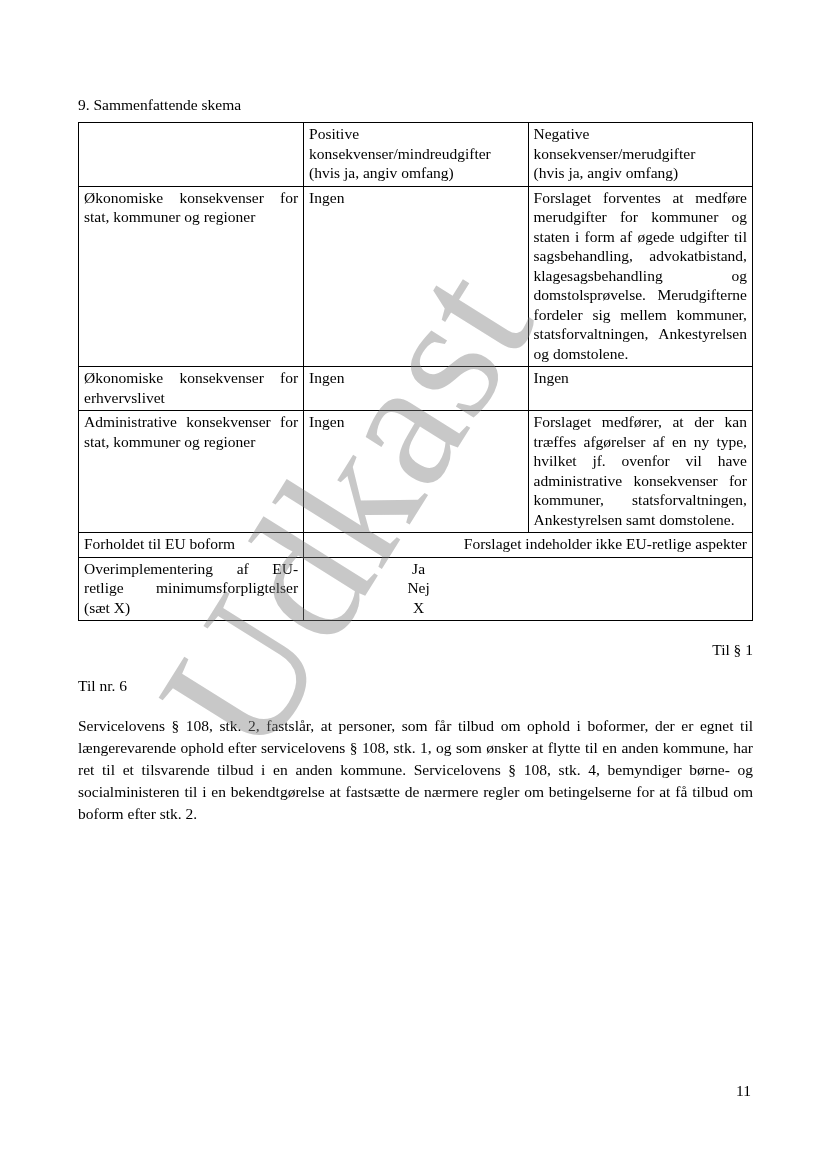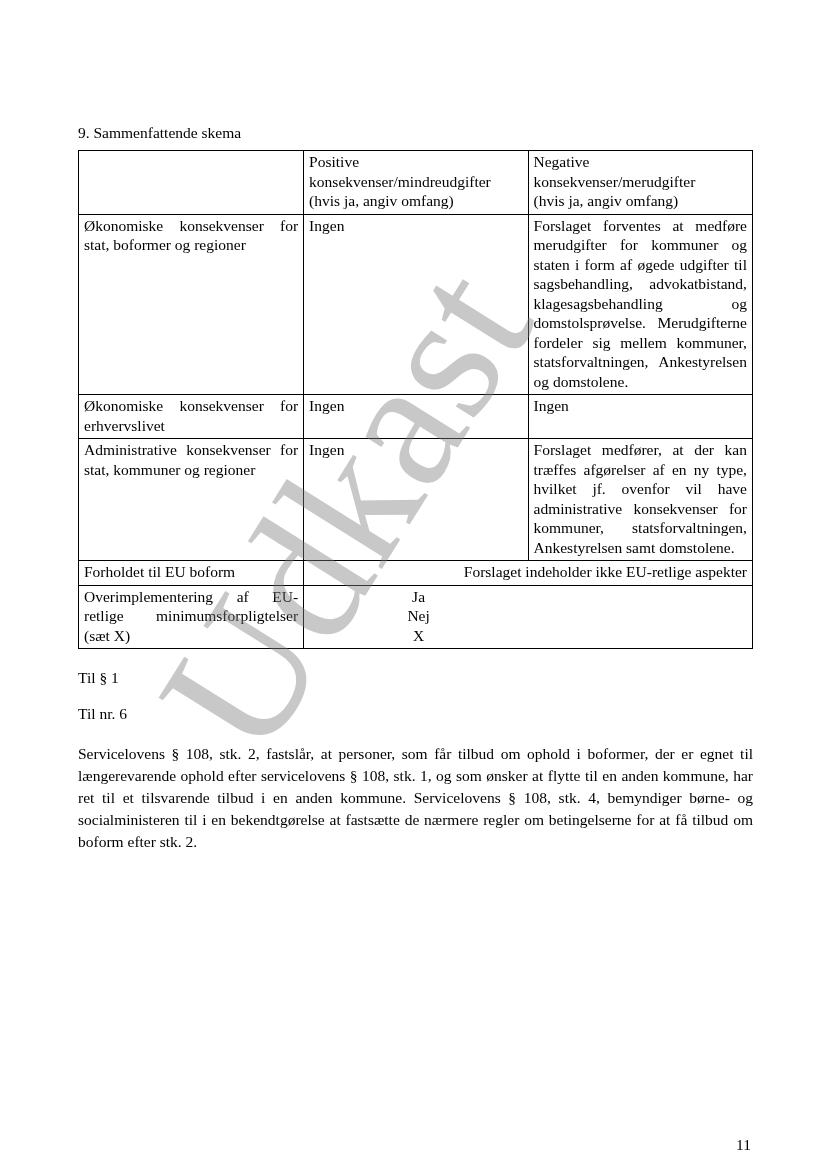--- a/index.html
+++ b/index.html
@@ -9,21 +9,21 @@
     width:827px; height:1170px;
     margin:0 auto;
     background:#ffffff;
     font-family:"Liberation Serif", serif;
     font-size:15.5px;
     color:#000;
     overflow:hidden;
   }
   .content {
     position:absolute;
-    left:78px; top:124px;
+    left:78px; top:96px;
     width:675px;
     z-index:1;
   }
   .heading { margin:0 0 8px 0; }
 
   table.summary {
     width:100%;
     border-collapse:collapse;
     table-layout:fixed;
   }
@@ -37,21 +37,21 @@
   table.summary td.hdr {
     white-space:pre-line;
     text-align:left;
   }
   table.summary td.plain { text-align:right; }
   td.split-cell { padding:1px 0 3px 0; }
   .split-wrap { display:flex; width:100%;flex-direction:column; }
   .split-half { width:50%; text-align:center; }
 
   .remarks-heading { margin:52px 0 0 0; }
-  .center-line { margin:20px 0 12px 0; text-align:left; }
+  .center-line { margin:20px 0 12px 0; text-align:right; }
   .til-nr { margin:18px 0 0 0; }
   .body-paragraph {
     margin:20px 0 0 0;
     text-align:justify;
     line-height:22px;
   }
 
   .watermark {
     position:absolute;
     left:345px; top:510px;
@@ -60,21 +60,21 @@
     font-size:185px;
     font-family:"Liberation Serif", serif;
     color:rgba(125,125,125,0.42);
     white-space:nowrap;
     z-index:3;
     pointer-events:none;
   }
 
   .page-number {
     position:absolute;
-    top:1136px; right:76px;
+    top:1082px; right:76px;
     z-index:1;
   }
 </style>
 </head>
 <body>
 
 <div class="page">
 
   <div class="watermark">Udkast</div>
 
@@ -93,21 +93,21 @@
         <td class="hdr"></td>
         <td class="hdr">Positive
 konsekvenser/mindreudgifter
 (hvis ja, angiv omfang)</td>
         <td class="hdr">Negative
 konsekvenser/merudgifter
 (hvis ja, angiv omfang)</td>
       </tr>
 
       <tr>
-        <td>Økonomiske konsekvenser for stat, boformer og regioner</td>
+        <td>Økonomiske konsekvenser for stat, kommuner og regioner</td>
         <td>Ingen</td>
         <td>Forslaget forventes at medføre merudgifter for kommuner og staten i form af øgede udgifter til sagsbehandling, advokatbistand, klagesagsbehandling og domstolsprøvelse. Merudgifterne fordeler sig mellem kommuner, statsforvaltningen, Ankestyrelsen og domstolene.</td>
       </tr>
 
       <tr>
         <td>Økonomiske konsekvenser for erhvervslivet</td>
         <td>Ingen</td>
         <td>Ingen</td>
       </tr>
 

